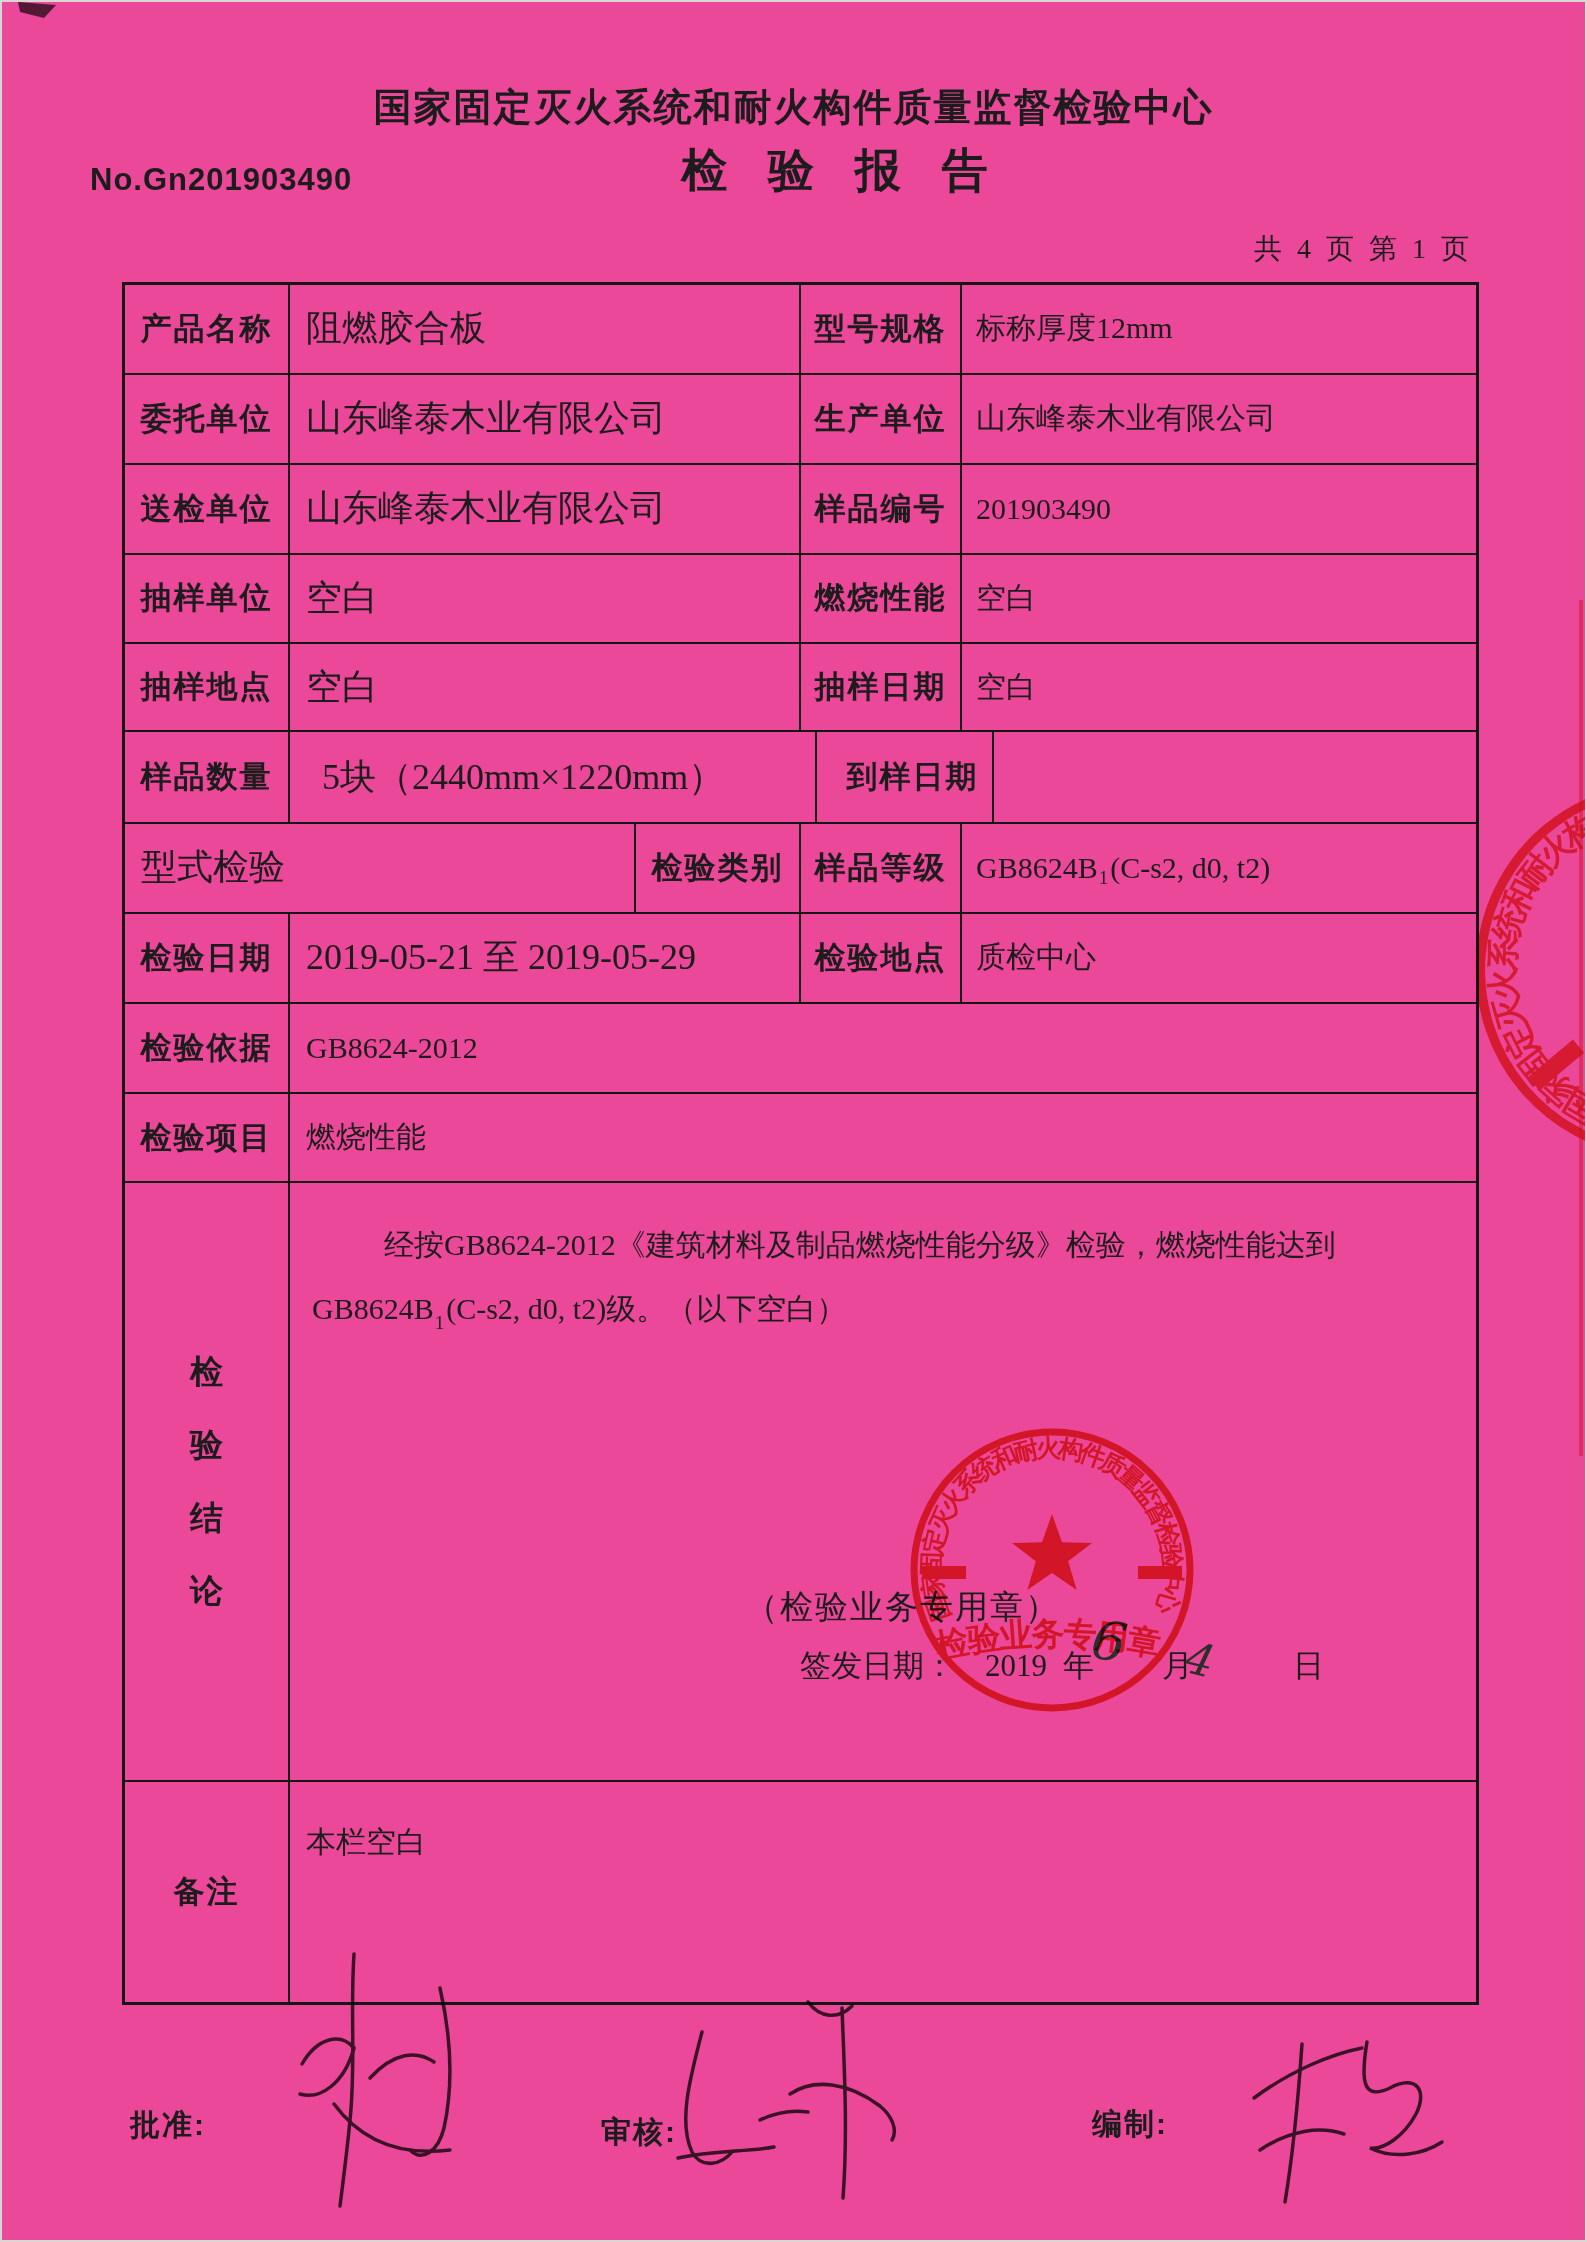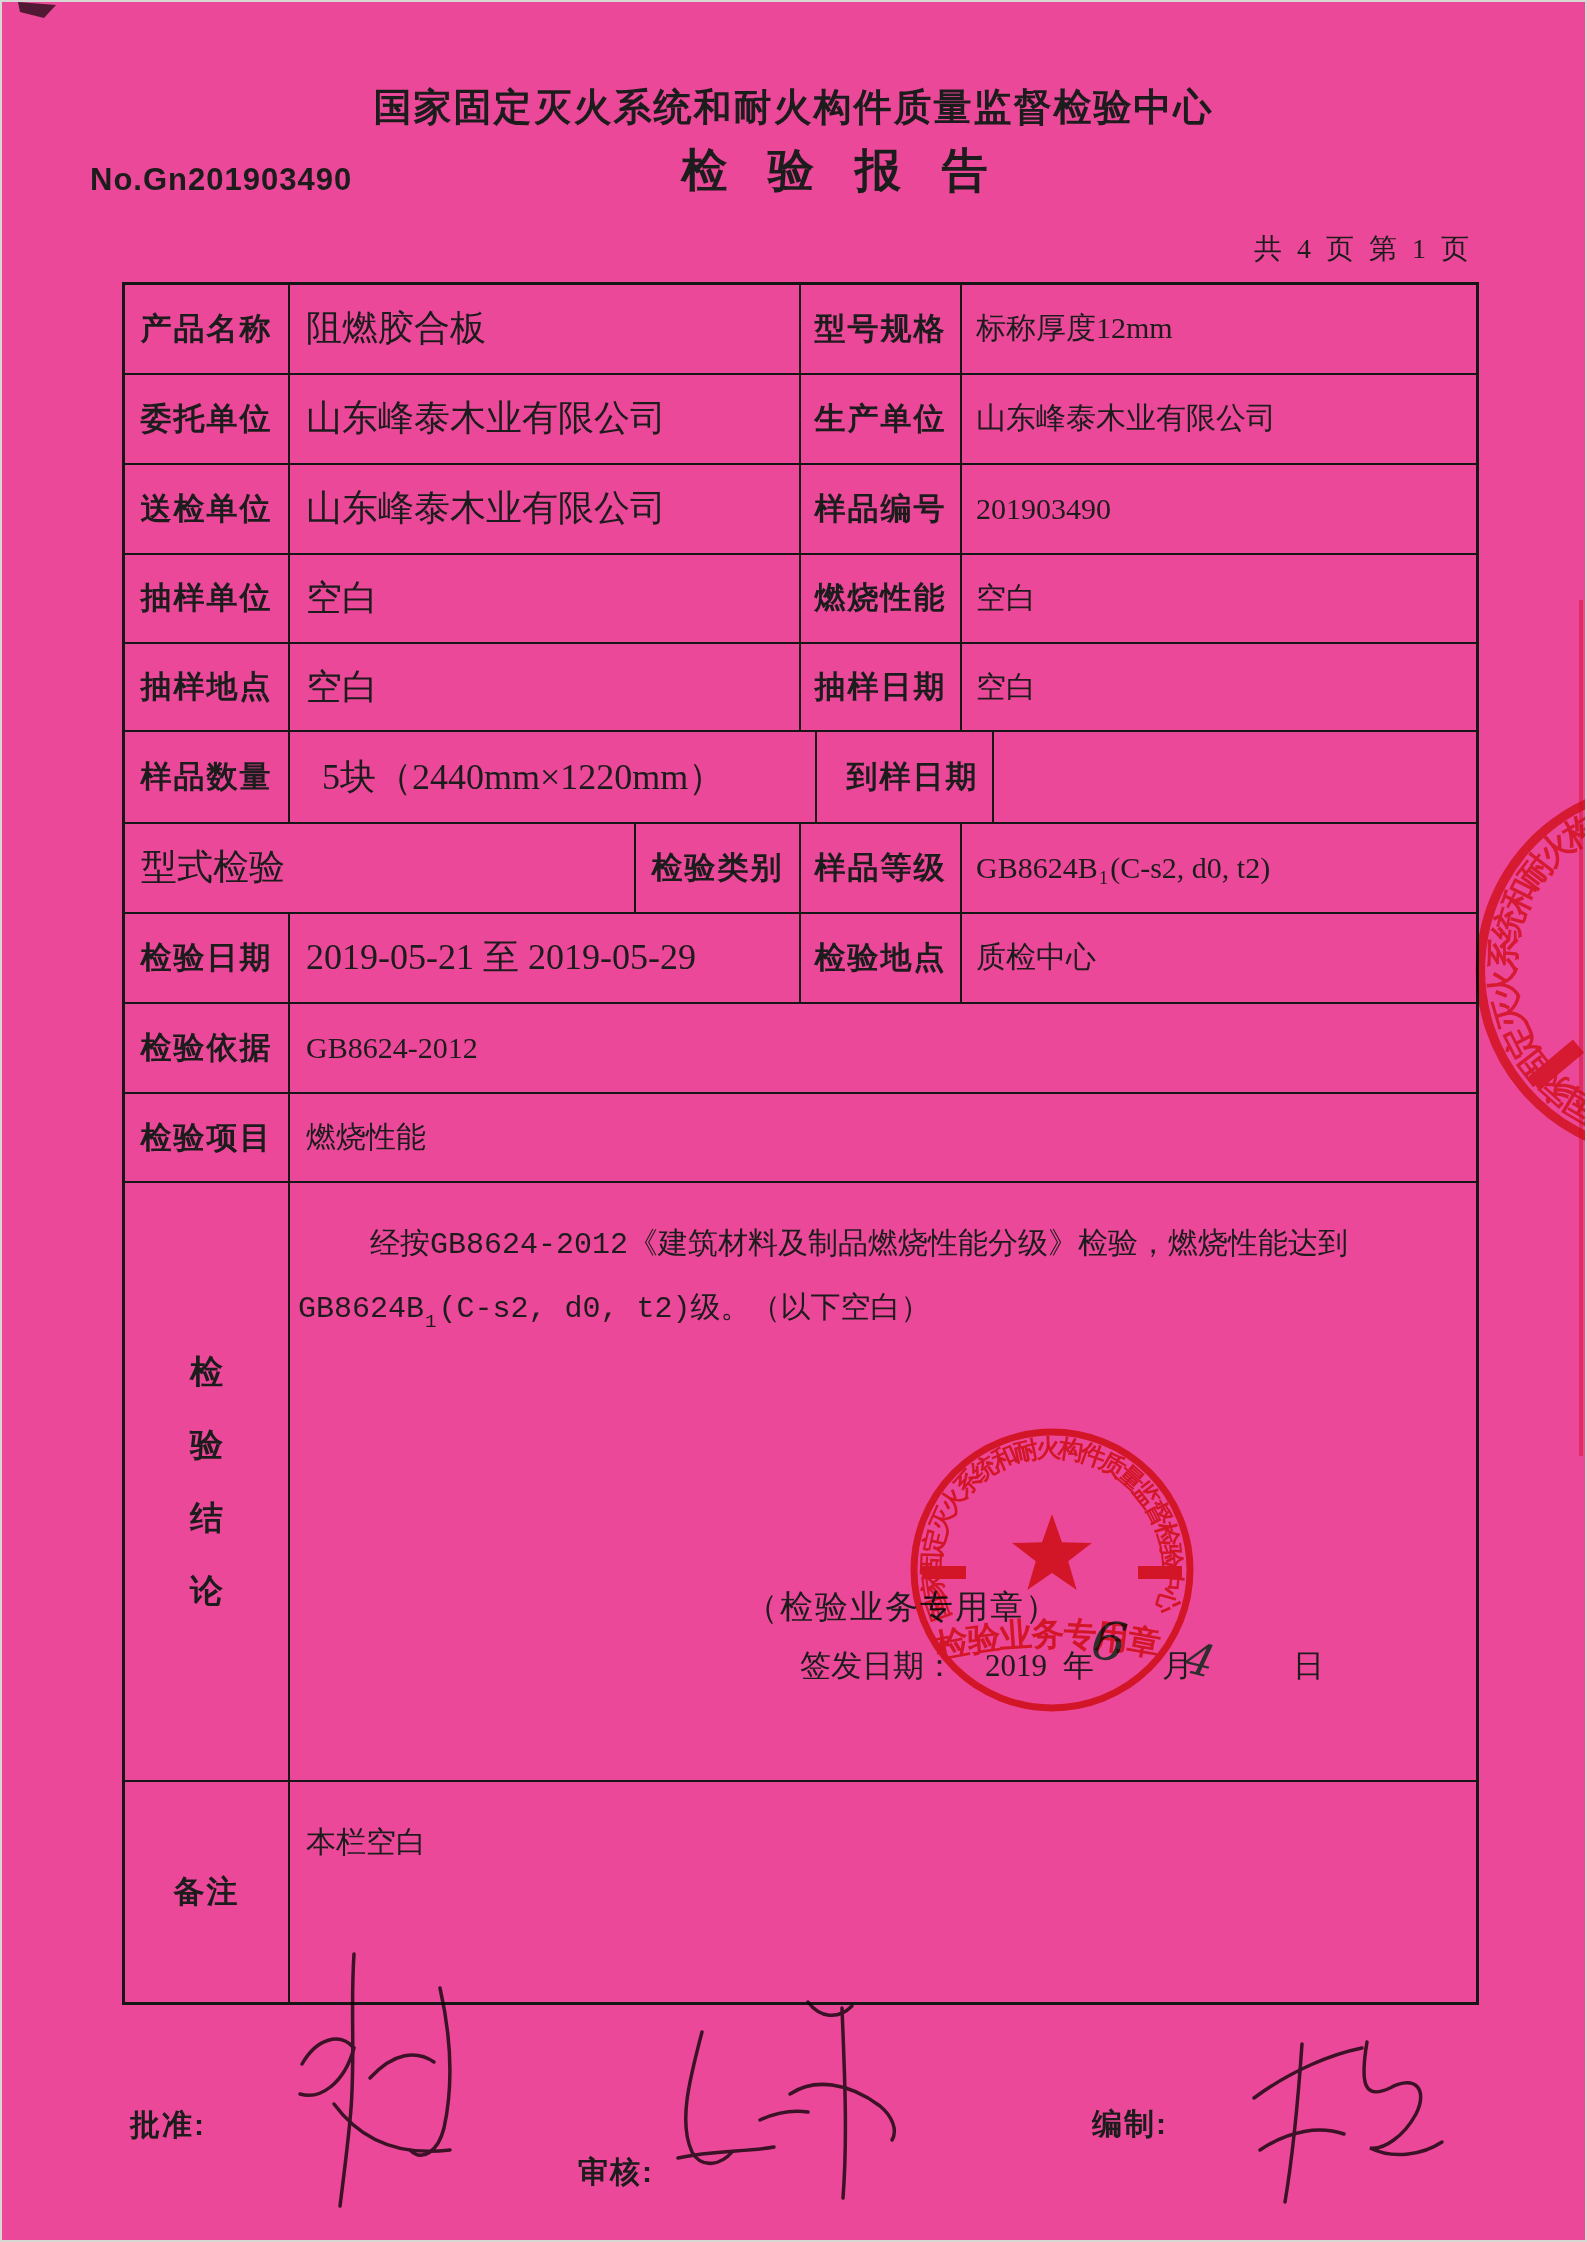--- a/index.html
+++ b/index.html
@@ -34,38 +34,38 @@
   .lbl2{width:161px;border-right:2px solid #161616;display:flex;align-items:center;
     justify-content:center;font-family:"Liberation Sans","DejaVu Sans",sans-serif;
     font-weight:700;font-size:31px;letter-spacing:2px;}
   .val2{flex:1;display:flex;align-items:center;padding-left:14px;font-size:30px;}
   .valwide{flex:1;display:flex;align-items:center;padding-left:16px;font-size:30px;}
   .h90{height:90px;} .h88{height:88px;} .h92{height:92px;gap:16px;}
   .hconcl{height:600px;} .hremark{height:220px;}
   .sub{font-size:19px;display:inline-block;transform:translateY(10px);margin:0 2px 0 1px;}
   .vlabel{flex-direction:column;gap:28px;font-size:33px;letter-spacing:0;}
   .concl-cell{flex:1;position:relative;display:block;font-size:30px;}
-  .concl-text{padding:30px 40px 0 8px;line-height:64px;font-family:Liberation Mono, monospace;}
+  .concl-text{padding:30px 40px 0 22px;line-height:64px;}
   .c-line1{text-indent:72px;display:block;}
   .c-line2{display:block;}
   .stamp-note{position:absolute;left:455px;top:402px;font-size:33px;letter-spacing:2px;}
   .issue-line{position:absolute;left:510px;top:462px;font-size:31px;white-space:nowrap;}
   .issue-line .gap-a{margin-left:30px;} .issue-line .gap-b{margin-left:16px;}
   .issue-line .gap-c{margin-left:68px;} .issue-line .gap-d{margin-left:100px;}
   .remark-val{flex:1;padding:40px 0 0 16px;font-size:30px;}
   
   .hand{position:absolute;font-family:"DejaVu Serif",serif;font-style:italic;
     color:#2e2e2e;}
   .hand-month{left:1090px;top:1608px;font-size:54px;transform:rotate(10deg);}
   .hand-day{left:1184px;top:1632px;font-size:44px;transform:rotate(14deg);}
   
   .foot-lbl{position:absolute;font-family:"Liberation Sans","DejaVu Sans",sans-serif;
     font-weight:700;font-size:30px;letter-spacing:2px;}
   .f-approve{left:128px;top:2103px;}
-  .f-review{left:576px;top:2110px;margin-top:40px;}
+  .f-review{left:599px;top:2110px;}
   .f-prepare{left:1090px;top:2102px;}
   
   .overlay{position:absolute;left:0;top:0;pointer-events:none;mix-blend-mode:multiply;}
   .seal-text{font-family:"Liberation Sans","DejaVu Sans",sans-serif;font-weight:700;}
 </style>
 </head>
 <body>
 
 <div class="page">
 

